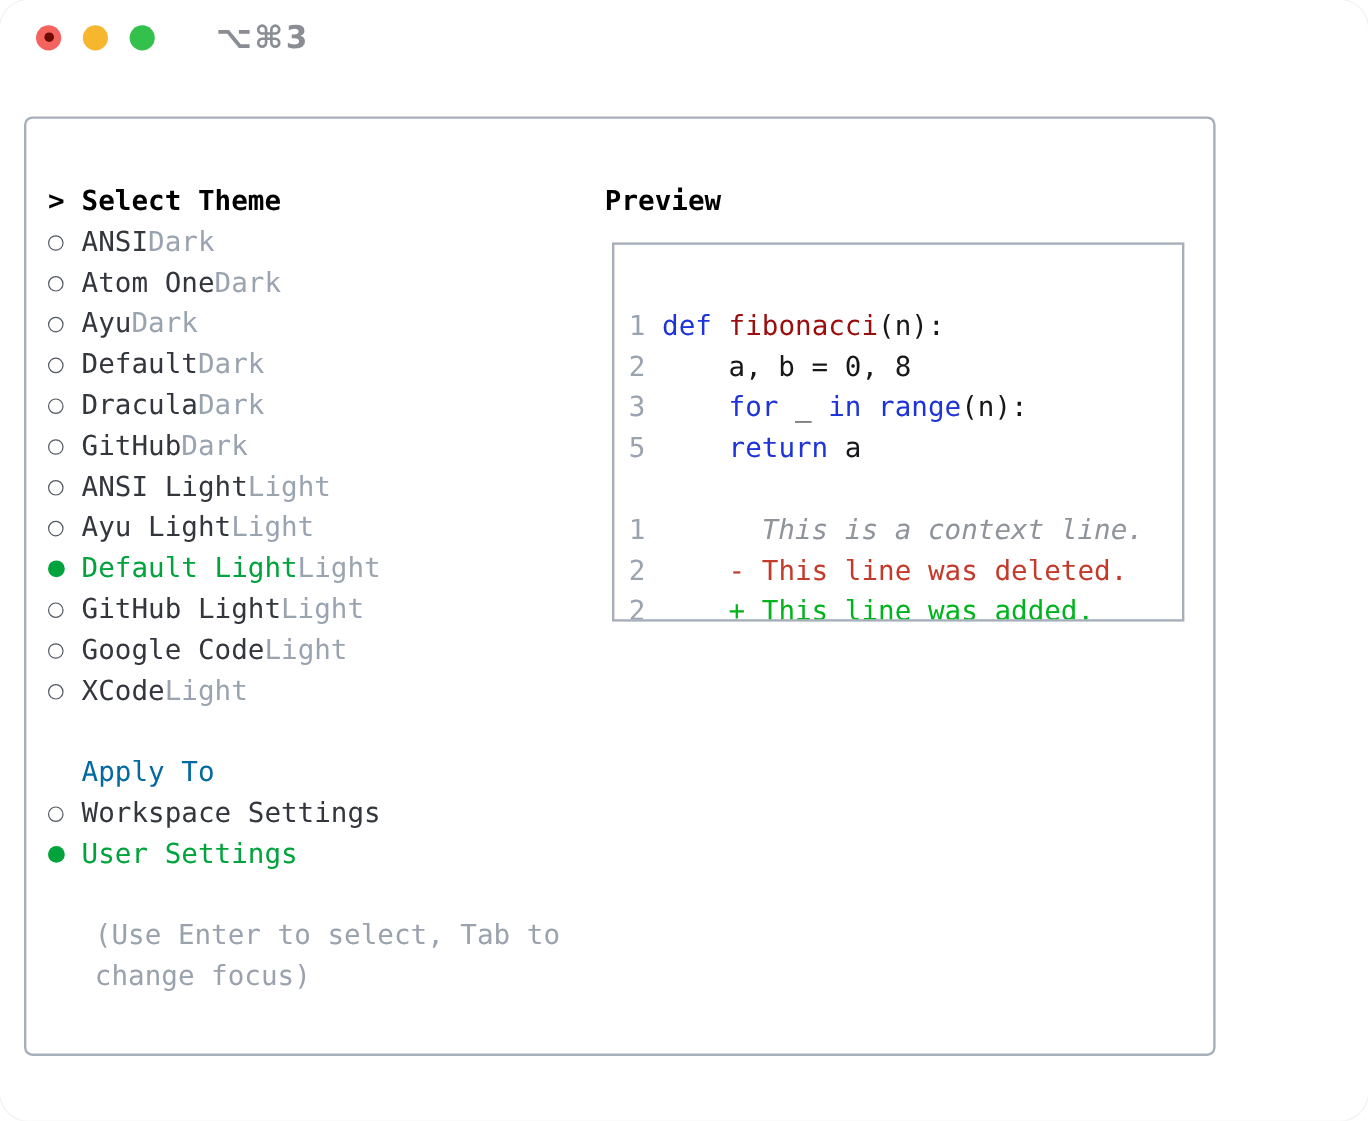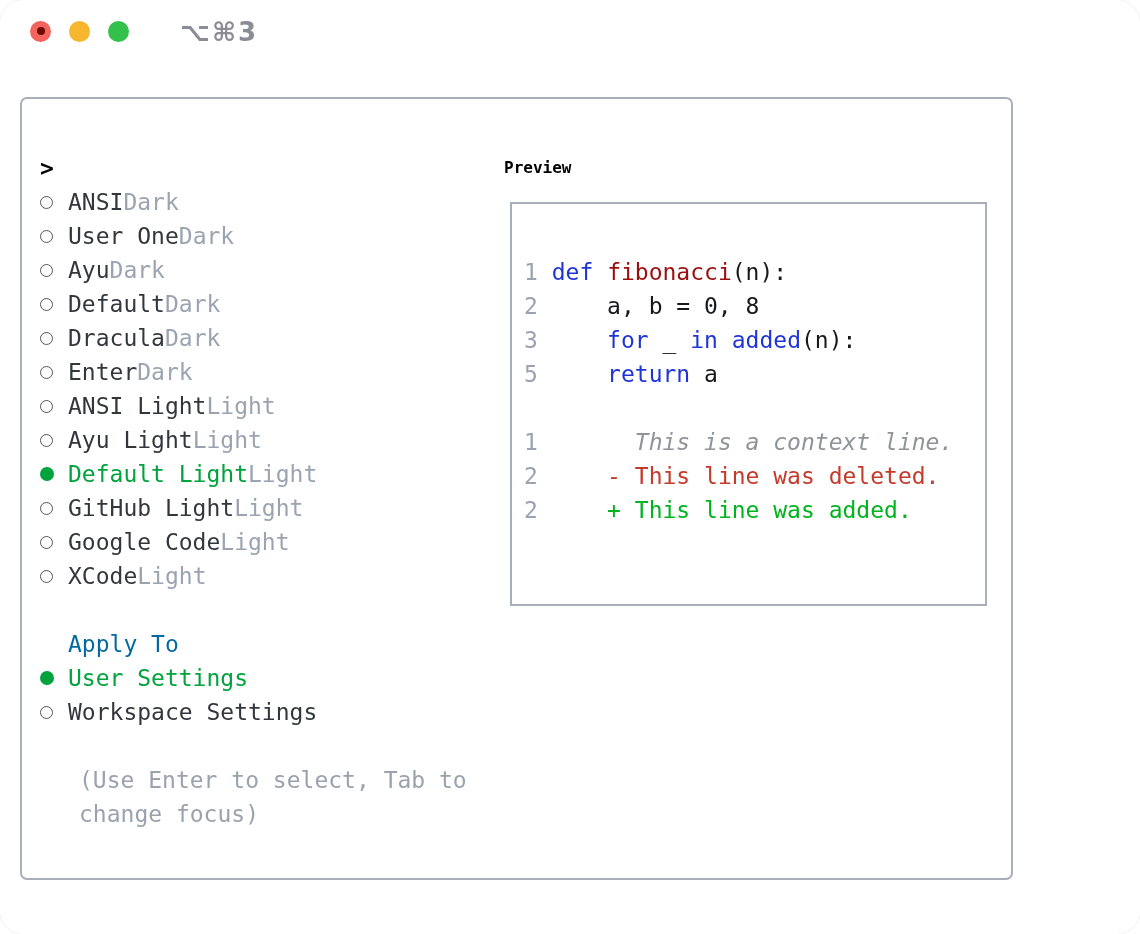--- a/index.html
+++ b/index.html
@@ -46,22 +46,22 @@
   .title-row { font-weight: bold; color: #000000; }
   .item-name.selected { color: var(--accent-green, #00a33c); }
   .variant { color: var(--muted-gray, #9aa4b0); text-align: center; }
   .spacer { height: 34px; }
   .apply-title { color: #0369a1; text-align: center; }
   .hint { margin-top: 0; font-size: 23px; line-height: 34px;
     color: var(--hint-gray, #99a2ad); width: 436px; margin-left: 39px; }
 
   
   .preview-title-row { height: 34px; line-height: 34px; margin-left: 18px;
-    font-size: 16px; font-weight: bold; color: #000000; }
-  .preview-box { margin-left: 24px; margin-top: 17px; width: 477px; height: 404px;
+    font-size: 23px; font-weight: bold; color: #000000; }
+  .preview-box { margin-left: 24px; margin-top: 17px; width: 477px; height: 316px;
     border: 2px solid var(--border-gray, #a7afba); background: #ffffff;
     padding: 51px 0 0 12px; overflow: hidden; }
   .code-line { height: 34px; line-height: 34px; white-space: pre;
     font-size: 23px; color: #17181a; }
   .tok-num { color: var(--muted-gray, #9aa4b0); }
   .tok-kw  { color: var(--keyword-blue, #1e34d8); }
   .tok-fn  { color: var(--function-red, #9c0d0d); }
   .tok-ctx { color: var(--context-gray, #8f939a); font-style: italic; }
   .tok-del { color: var(--deleted-red, #c43a2b); }
   .tok-add { color: var(--added-green, #00b41e); text-align: right; }
@@ -76,60 +76,61 @@
     <span class="traffic yellow"></span>
     <span class="traffic green"></span>
     <span class="shortcut">⌥⌘3</span>
   </div>
 
   <div class="panel">
 
     <div class="left-col">
       <div class="row title-row">
         <span class="marker"><span class="sel-arrow">&gt;</span></span>
+        <span>Select Theme</span>
       </div>
 
       <div id="theme-list">
           <div class="row"><span class="marker"><span class="ring"></span></span><span class="item-name">ANSI</span> <span class="variant">Dark</span></div>
-          <div class="row"><span class="marker"><span class="ring"></span></span><span class="item-name">User One</span> <span class="variant">Dark</span></div>
+          <div class="row"><span class="marker"><span class="ring"></span></span><span class="item-name">Atom One</span> <span class="variant">Dark</span></div>
           <div class="row"><span class="marker"><span class="ring"></span></span><span class="item-name">Ayu</span> <span class="variant">Dark</span></div>
           <div class="row"><span class="marker"><span class="ring"></span></span><span class="item-name">Default</span> <span class="variant">Dark</span></div>
           <div class="row"><span class="marker"><span class="ring"></span></span><span class="item-name">Dracula</span> <span class="variant">Dark</span></div>
-          <div class="row"><span class="marker"><span class="ring"></span></span><span class="item-name">Enter</span> <span class="variant">Dark</span></div>
+          <div class="row"><span class="marker"><span class="ring"></span></span><span class="item-name">GitHub</span> <span class="variant">Dark</span></div>
           <div class="row"><span class="marker"><span class="ring"></span></span><span class="item-name">ANSI Light</span> <span class="variant">Light</span></div>
           <div class="row"><span class="marker"><span class="ring"></span></span><span class="item-name">Ayu Light</span> <span class="variant">Light</span></div>
           <div class="row"><span class="marker"><span class="dot"></span></span><span class="item-name selected">Default Light</span> <span class="variant">Light</span></div>
           <div class="row"><span class="marker"><span class="ring"></span></span><span class="item-name">GitHub Light</span> <span class="variant">Light</span></div>
           <div class="row"><span class="marker"><span class="ring"></span></span><span class="item-name">Google Code</span> <span class="variant">Light</span></div>
           <div class="row"><span class="marker"><span class="ring"></span></span><span class="item-name">XCode</span> <span class="variant">Light</span></div>
         </div>
 
       <div class="spacer"></div>
 
       <div class="row apply-title">
         <span class="marker"></span>
         <span>Apply To</span>
       </div>
 
       <div id="apply-list">
+          <div class="row"><span class="marker"><span class="ring"></span></span><span class="item-name">Workspace Settings</span></div>
           <div class="row"><span class="marker"><span class="dot"></span></span><span class="item-name selected">User Settings</span></div>
-          <div class="row"><span class="marker"><span class="ring"></span></span><span class="item-name">Workspace Settings</span></div>
         </div>
 
       <div class="spacer"></div>
 
       <div class="hint">(Use Enter to select, Tab to change focus)</div>
     </div>
 
     <div class="right-col">
       <div class="preview-title-row">Preview</div>
       <div class="preview-box" id="preview-box">
           <div class="code-line"><span class="tok-num">1</span><span> </span><span class="tok-kw">def</span><span> </span><span class="tok-fn">fibonacci</span><span>(n):</span></div>
           <div class="code-line"><span class="tok-num">2</span><span>     a, b = 0, 8</span></div>
-          <div class="code-line"><span class="tok-num">3</span><span>     </span><span class="tok-kw">for</span><span> _ </span><span class="tok-kw">in</span><span> </span><span class="tok-kw">added</span><span>(n):</span></div>
+          <div class="code-line"><span class="tok-num">3</span><span>     </span><span class="tok-kw">for</span><span> _ </span><span class="tok-kw">in</span><span> </span><span class="tok-kw">range</span><span>(n):</span></div>
           <div class="code-line"><span class="tok-num">5</span><span>     </span><span class="tok-kw">return</span><span> a</span></div>
           <div class="code-line"></div>
           <div class="code-line"><span class="tok-num">1</span><span>       </span><span class="tok-ctx">This is a context line.</span></div>
           <div class="code-line"><span class="tok-num">2</span><span>     </span><span class="tok-del">- This line was deleted.</span></div>
           <div class="code-line"><span class="tok-num">2</span><span>     </span><span class="tok-add">+ This line was added.</span></div>
         </div>
     </div>
 
   </div>
 </div>

